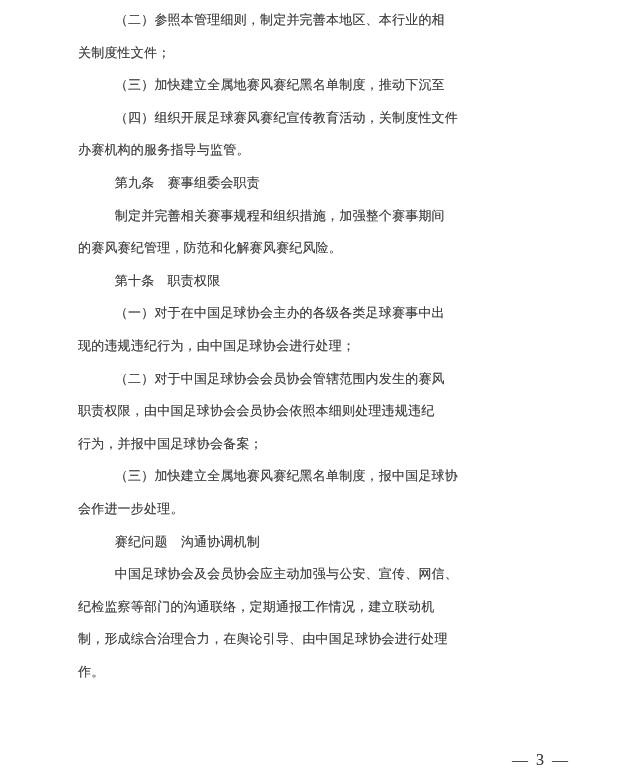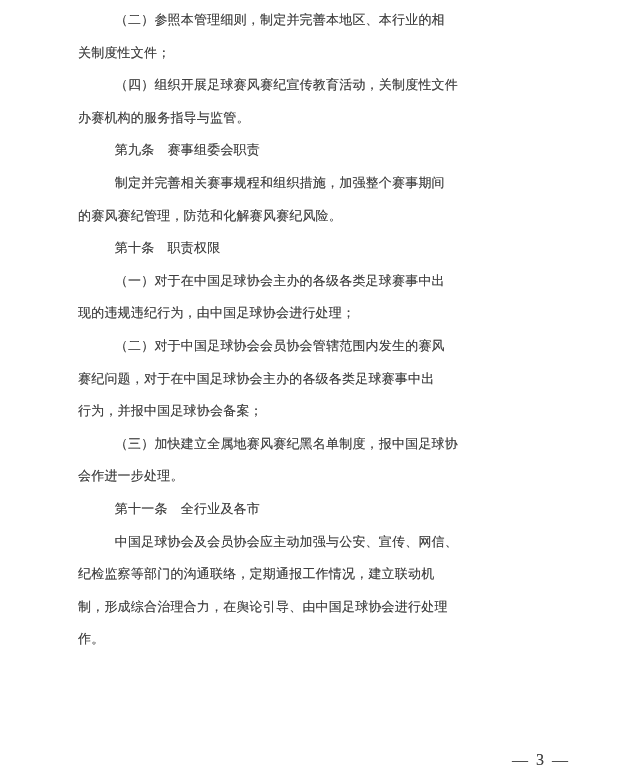--- a/index.html
+++ b/index.html
@@ -45,33 +45,34 @@
     text-shadow: 0 0 0.6px rgba(70,70,70,0.55);
   }
 </style>
 </head>
 <body>
 
 <div class="page" style="--paper: #ffffff; --ink: #404040;">
   <div class="text-block" id="body-lines">
       <div class="line indent">（二）参照本管理细则，制定并完善本地区、本行业的相</div>
       <div class="line">关制度性文件；</div>
+      <div class="line indent">（三）加快建立全属地赛风赛纪黑名单制度，推动下沉至</div>
       <div class="line indent">（四）组织开展足球赛风赛纪宣传教育活动，关制度性文件</div>
       <div class="line">办赛机构的服务指导与监管。</div>
       <div class="line indent">第九条　赛事组委会职责</div>
       <div class="line indent">制定并完善相关赛事规程和组织措施，加强整个赛事期间</div>
       <div class="line">的赛风赛纪管理，防范和化解赛风赛纪风险。</div>
       <div class="line indent">第十条　职责权限</div>
       <div class="line indent">（一）对于在中国足球协会主办的各级各类足球赛事中出</div>
       <div class="line">现的违规违纪行为，由中国足球协会进行处理；</div>
       <div class="line indent">（二）对于中国足球协会会员协会管辖范围内发生的赛风</div>
-      <div class="line">赛纪问题，对于在中国足球协会主办的各级各类足球赛事中出</div>
+      <div class="line">职责权限，由中国足球协会会员协会依照本细则处理违规违纪</div>
       <div class="line">行为，并报中国足球协会备案；</div>
       <div class="line indent">（三）加快建立全属地赛风赛纪黑名单制度，报中国足球协</div>
       <div class="line">会作进一步处理。</div>
-      <div class="line indent">第十一条　全行业及各市</div>
+      <div class="line indent">赛纪问题　沟通协调机制</div>
       <div class="line indent">中国足球协会及会员协会应主动加强与公安、宣传、网信、</div>
       <div class="line">纪检监察等部门的沟通联络，定期通报工作情况，建立联动机</div>
       <div class="line">制，形成综合治理合力，在舆论引导、由中国足球协会进行处理</div>
       <div class="line">作。</div>
     </div>
   <div class="page-number">— 3 —</div>
 </div>
 
 </body></html>

